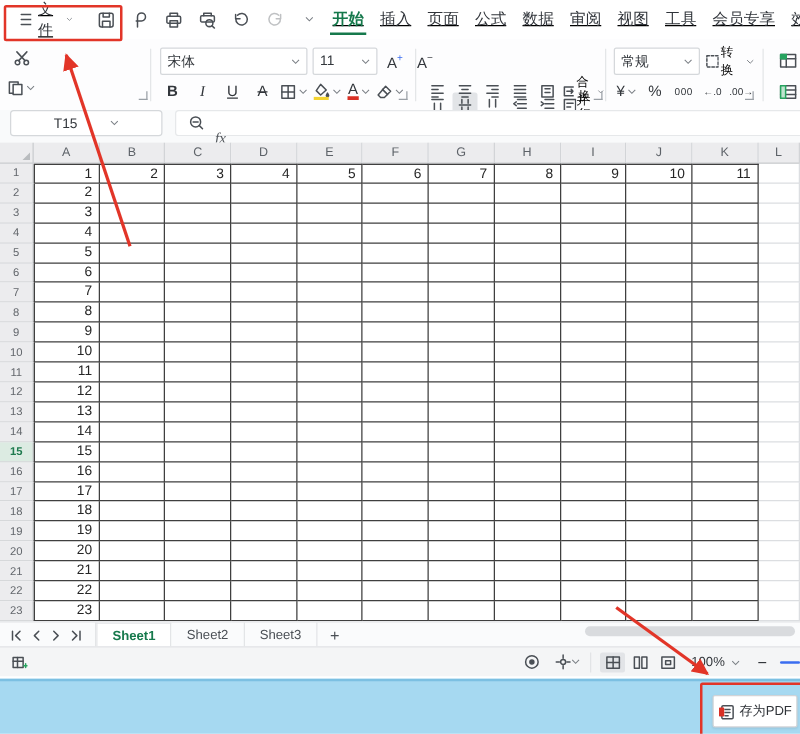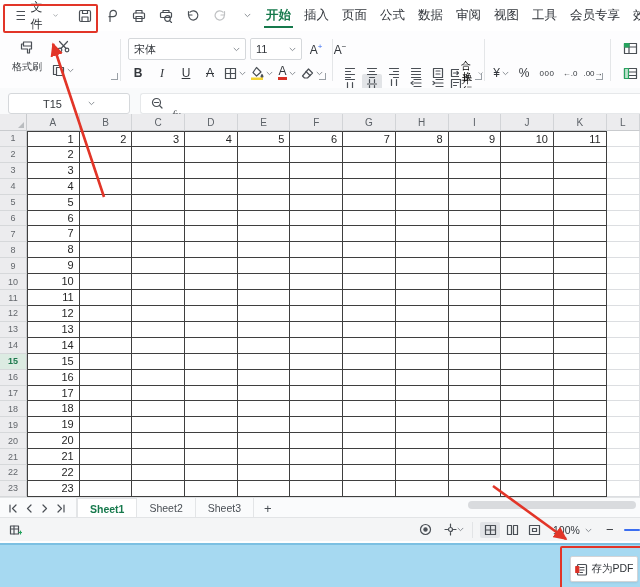--- a/index.html
+++ b/index.html
@@ -5,21 +5,21 @@
   html,body{margin:0;padding:0;}
   body{width:640px;height:587px;overflow:hidden;position:relative;background:#fff;
        font-family:"Liberation Sans","DejaVu Sans",sans-serif;-webkit-font-smoothing:antialiased;}
   .abs{position:absolute;}
   svg.ic{display:block;}
   .ic path,.ic rect,.ic circle,.ic line,.ic polyline{stroke:#4a4f55;fill:none;stroke-width:1.2;stroke-linecap:round;stroke-linejoin:round;}
   .chev{width:7px;height:5px;}
   .chev path{stroke:#7a7f85;stroke-width:1.1;fill:none;}
 
   
-  .menubar{left:0;top:0;width:640px;height:31px;background:#fff;display:flex;align-items:center;}
+  .menubar{left:0;top:0;width:640px;height:31px;background:#fff;display:flex;align-items:center;text-decoration:underline;}
   .filebtn{display:flex;align-items:center;gap:5px;padding:0 8px;height:22px;margin-left:8px;cursor:pointer;}
   .filebtn .lbl{font-size:12px;color:#2f3338;}
   .vdiv{width:1px;height:16px;background:#e2e4e6;}
   .qa{display:flex;align-items:center;gap:9px;margin-left:10px;}
   .qabtn{width:18px;height:18px;display:flex;align-items:center;justify-content:center;cursor:pointer;}
   .mtabs{display:flex;align-items:center;gap:9px;margin-left:8px;}
   .mtab{font-size:12.5px;color:#30343a;padding:4px 2px;cursor:pointer;white-space:nowrap;}
   .mtab.act{color:#16794c;font-weight:bold;border-bottom:2px solid #16794c;padding-bottom:2px;}
 
   
@@ -32,21 +32,21 @@
   .sbtn{height:20px;min-width:20px;display:flex;align-items:center;justify-content:center;gap:2px;cursor:pointer;border-radius:2px;}
   .sbtn.on{background:#e2e4e7;}
   .row1,.row2{position:absolute;left:0;display:flex;align-items:center;gap:4px;}
   .row1{top:4px;} .row2{top:29px;}
   .combo{height:20px;border:1px solid #d5d8db;border-radius:2px;background:#fff;display:flex;align-items:center;justify-content:space-between;padding:0 5px;cursor:pointer;}
   .combo .cv{font-size:11px;color:#33373c;}
   .glyph{font-size:12px;color:#33373c;}
   .corner{position:absolute;width:6px;height:6px;border-right:1.2px solid #9aa0a6;border-bottom:1.2px solid #9aa0a6;bottom:4px;}
 
   
-  .fbar{left:0;top:88px;width:640px;height:26px;background:#f9fafb;border-bottom:1px solid #e4e6e8;display:flex;align-items:flex-end;}
+  .fbar{left:0;top:88px;width:640px;height:26px;background:#f9fafb;border-bottom:1px solid #e4e6e8;display:flex;align-items:flex-start;}
   .namebox{width:120px;height:19px;margin-left:8px;background:#fff;border:1px solid #d5d8db;border-radius:3px;display:flex;align-items:center;justify-content:center;gap:26px;cursor:text;}
   .namebox .cv{font-size:11px;color:#33373c;}
   .fxarea{flex:1;height:19px;margin:0 0 0 10px;background:#fff;border:1px solid #e6e8ea;border-right:none;border-radius:3px 0 0 3px;display:flex;align-items:center;gap:8px;padding-left:10px;}
   .fx{font-size:12px;font-style:italic;color:#55595e;font-family:"Liberation Serif","DejaVu Serif",serif;margin-top:24px;}
 
   
   .grid{left:0;top:114px;width:640px;height:383px;background:#fff;overflow:hidden;}
   .grid *{box-sizing:border-box;}
   .hrow{display:flex;height:17px;}
   .cornercell{width:27px;background:#ececee;border-right:1px solid #c9cbce;border-bottom:1px solid #c9cbce;position:relative;}
@@ -155,26 +155,20 @@
       <span class="mtab">工具</span>
       <span class="mtab">会员专享</span>
       <span class="mtab">效率</span>
     </div>
 
 </div>
 
 <div class="abs ribbon">
 
   <div class="grp" style="left:6px;width:110px;">
-    <div class="bigbtn">
-      <svg class="ic" width="17" height="17">
-          <path d="M4.5 2h8v4h-8zM4.5 4H2.5v5h6v4h2V9h2V6"></path>
-        </svg>
-      <span class="t">格式刷</span>
-    </div>
     <div class="minicol">
       <div class="sbtn">
         <svg class="ic" width="13" height="13">
             <path d="M2.5 1.5l6.5 7M10.5 1.5l-6.5 7"></path>
             <circle cx="3" cy="10" r="1.8"></circle>
             <circle cx="10" cy="10" r="1.8"></circle>
           </svg>
       </div>
       <div class="sbtn">
         <svg class="ic" width="13" height="13">
@@ -334,20 +328,37 @@
         <svg class="chev" viewBox="0 0 9 6">
             <path d="M1 1l3.5 3.5L8 1"></path>
           </svg>
       </div>
     </div>
     <div class="corner" style="right:-2px;"></div>
   </div>
   <div class="gsep" style="left:484px;"></div>
 
   <div class="grp" style="left:491px;width:112px;">
+    <div class="row1">
+      <div class="combo" style="width:62px;">
+        <span class="cv">常规</span>
+        <svg class="chev" viewBox="0 0 9 6">
+            <path d="M1 1l3.5 3.5L8 1"></path>
+          </svg>
+      </div>
+      <div class="sbtn">
+        <svg class="ic" width="12" height="12">
+            <rect x="1.5" y="1.5" width="9" height="9" stroke-dasharray="2 1.5"></rect>
+          </svg>
+        <span class="t" style="font-size:10px;">转换</span>
+        <svg class="chev" viewBox="0 0 9 6">
+            <path d="M1 1l3.5 3.5L8 1"></path>
+          </svg>
+      </div>
+    </div>
     <div class="row2" style="gap:3px;">
       <div class="sbtn">
           <span class="glyph">¥</span>
         <svg class="chev" viewBox="0 0 9 6">
             <path d="M1 1l3.5 3.5L8 1"></path>
           </svg>
         </div>
       <div class="sbtn">
           <span class="glyph">%</span>
         </div>

